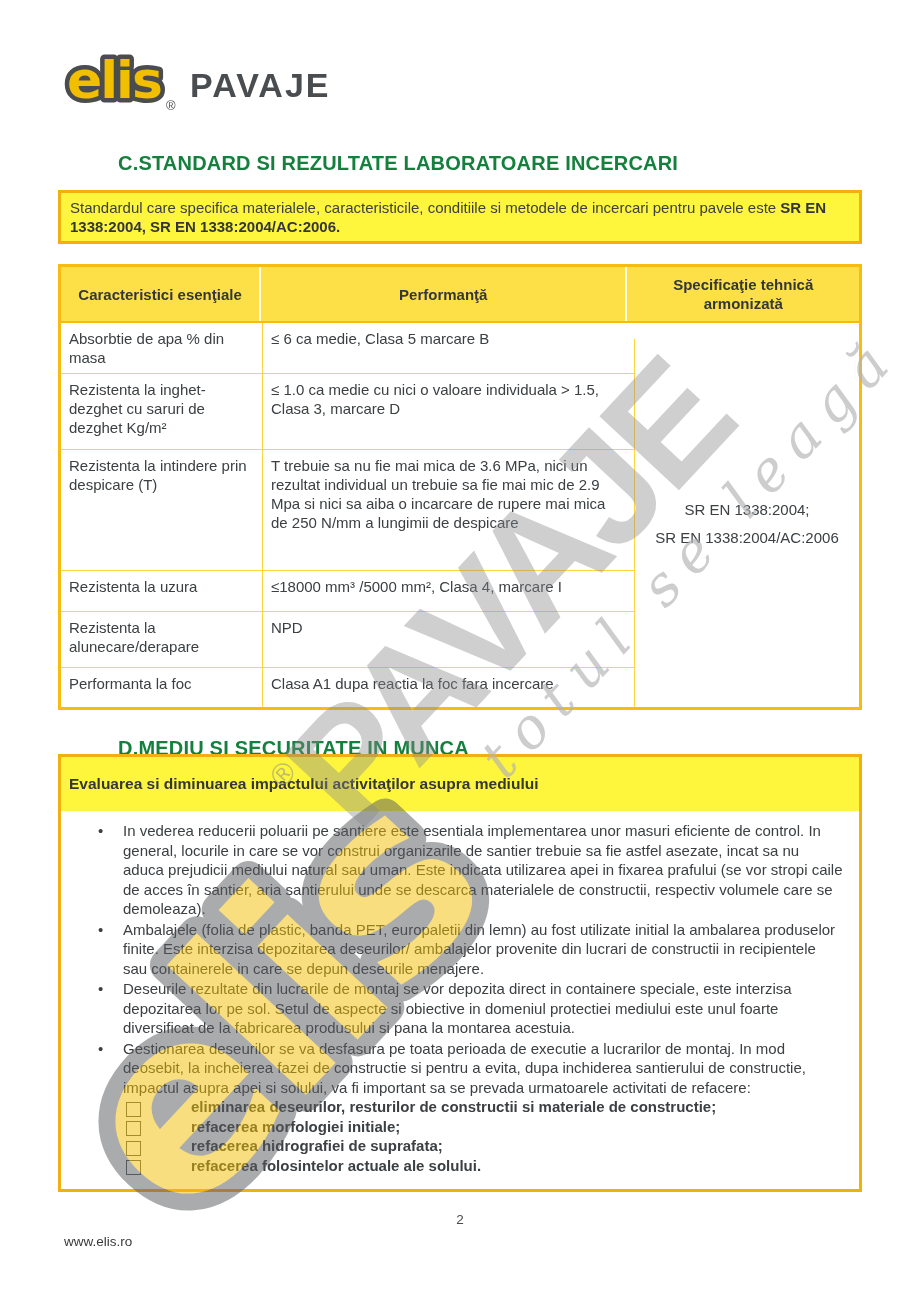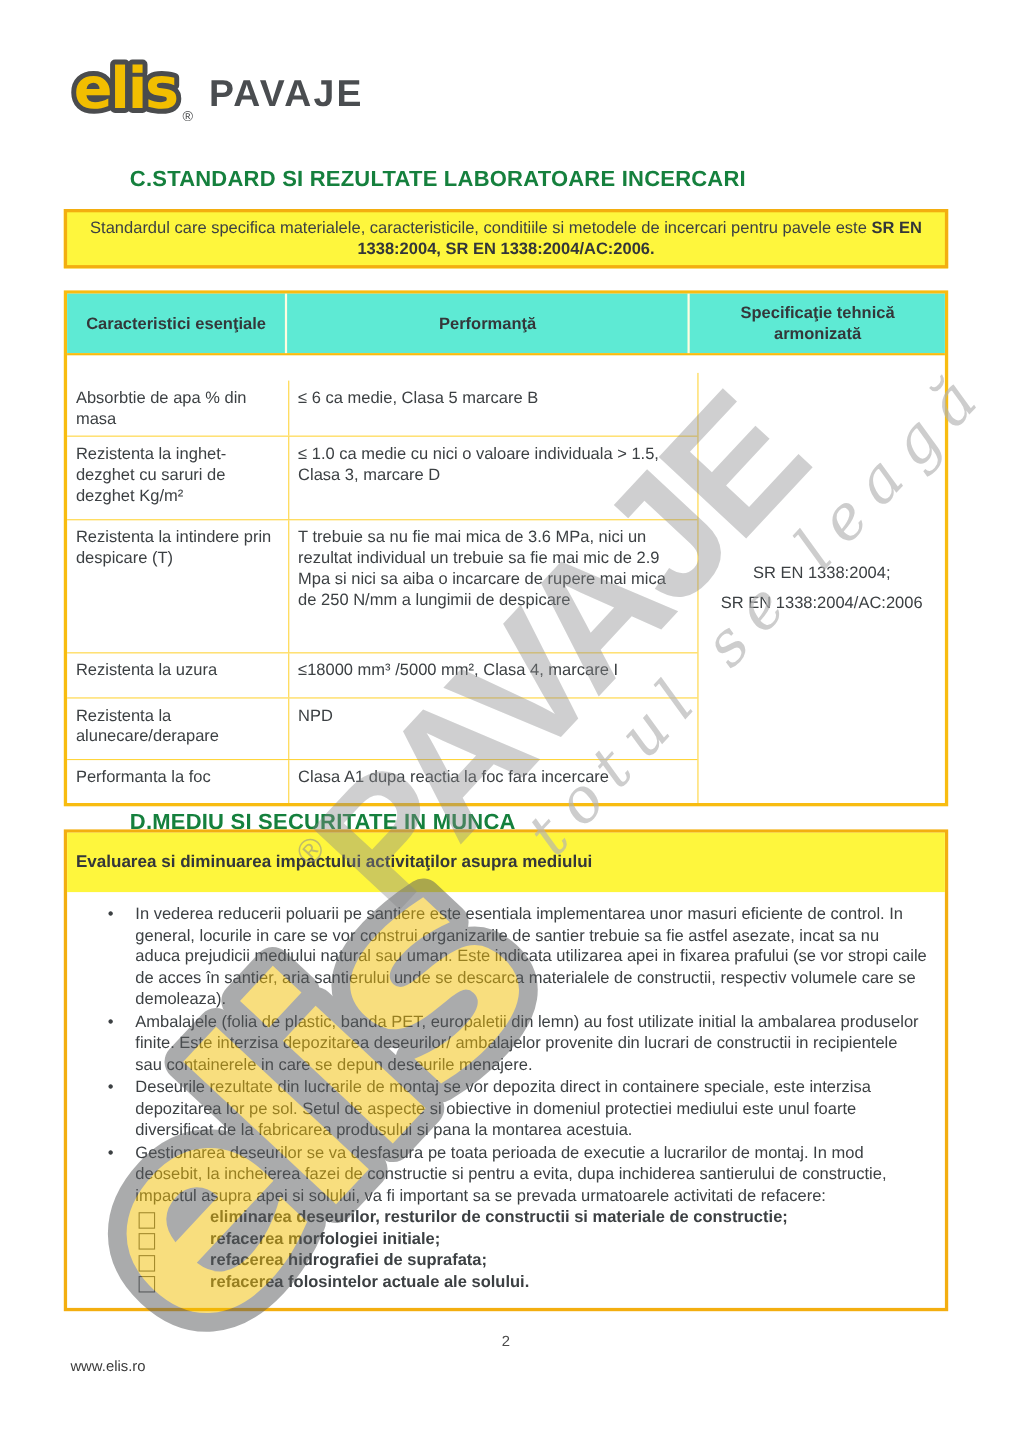--- a/index.html
+++ b/index.html
@@ -13,32 +13,32 @@
   .logo{left:62px;top:48px;display:flex;align-items:flex-end;}
   .logo .pavaje{font-size:34px;font-weight:bold;color:#4A4D50;letter-spacing:2px;line-height:1;padding:0 0 12px 8px;}
 
   
   .sec-title{font-size:20px;font-weight:bold;color:#15803d;letter-spacing:.2px;}
   .c-title{left:118px;top:152px;}
   .d-title{left:118px;top:737px;}
 
   
   .intro-box{left:58px;top:190px;width:804px;box-sizing:border-box;border:3px solid #F3AE10;
-    background:#FEF63D;padding:5px 9px;font-size:15px;line-height:19px;color:#3C4043;text-align:center;}
+    background:#FEF63D;padding:5px 9px;font-size:15px;line-height:19px;color:#3C4043;}
   .intro-box b{color:#333639;}
 
   
   .dtable{left:58px;top:264px;width:804px;box-sizing:border-box;border:3px solid #F8BC10;font-size:15px;line-height:19px;background:#fff;}
-  .thead{display:flex;background:#5eead4;font-weight:bold;color:#34373A;}
+  .thead{display:flex;background:#fde047;font-weight:bold;color:#34373A;}
   .th{box-sizing:border-box;display:flex;align-items:center;justify-content:center;text-align:center;min-height:54px;padding:4px 8px;}
   .th1{width:201px;}
   .th2{width:372px;border-left:2px solid #FFFDE0;}
   .th3{width:237px;border-left:2px solid #FFFDE0;}
   .tbody{display:flex;border-top:2px solid #F8BC10;}
-  .tb-left{width:573px;margin-top:23px;}
+  .tb-left{width:573px;}
   .t-row{display:flex;border-top:1.5px solid #FFD53C;}
   .t-row.first{border-top:none;}
   .td{box-sizing:border-box;padding:6px 8px;}
   .td1{width:201px;}
   .td2{width:372px;border-left:1.5px solid #FFD53C;}
   .r1{min-height:48px}.r2{min-height:75px}.r3{min-height:120px}.r4{min-height:40px}.r5{min-height:55px}.r6{min-height:39px}
   .tb-right{width:225px;border-left:1.5px solid #FFD53C;display:flex;flex-direction:column;justify-content:center;
     align-items:center;text-align:center;gap:9px;padding:4px;box-sizing:border-box;margin-top:16px;}
 
   

